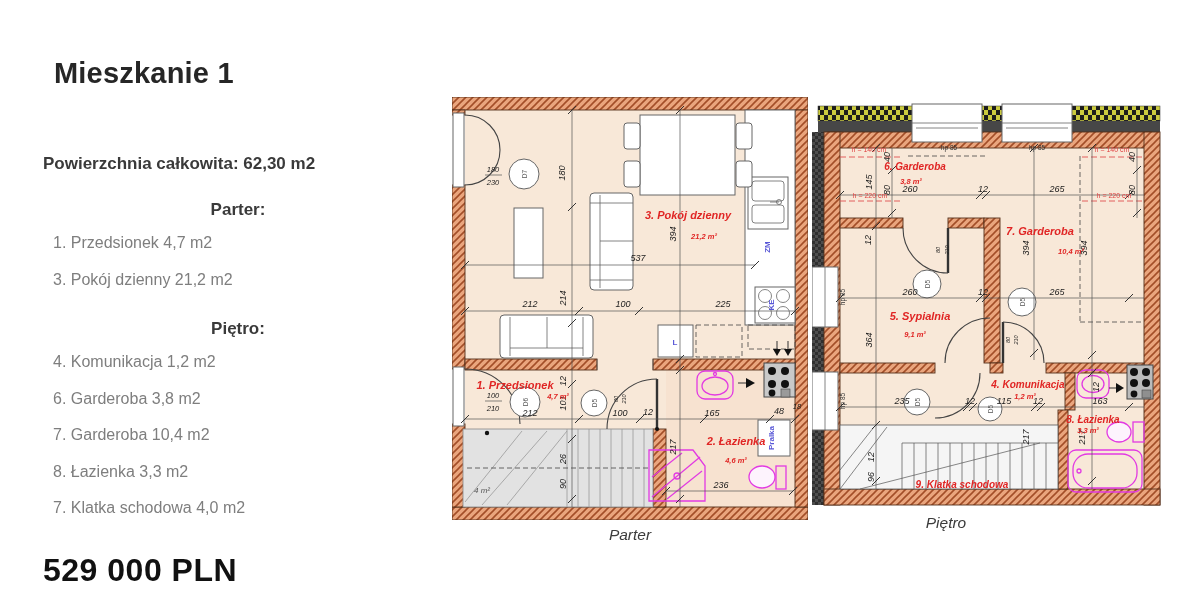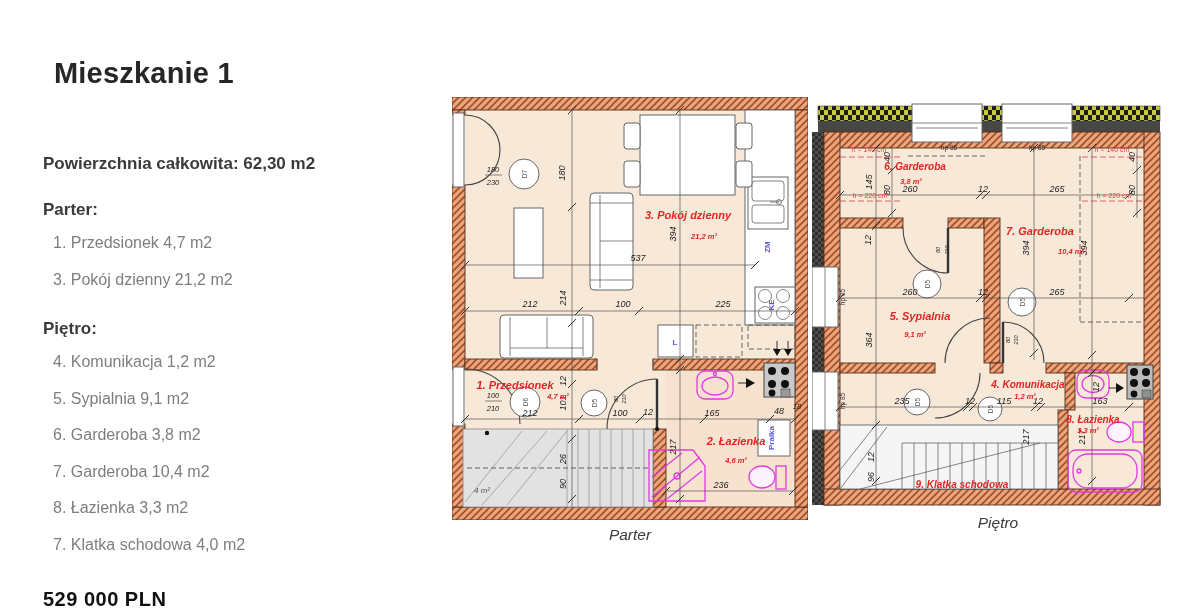--- a/index.html
+++ b/index.html
@@ -3,23 +3,23 @@
 <meta charset="utf-8">
 <style>
   html,body{margin:0;padding:0;background:#fff;}
   body{width:1200px;height:615px;position:relative;overflow:hidden;
        font-family:"Liberation Sans",sans-serif;color:#333;}
 
   
   .sidebar{position:absolute;left:43px;top:46px;width:390px;}
   .sidebar h1{font-size:29px;font-weight:700;color:#262626;margin:11px;letter-spacing:.2px;}
   .total{margin:64px 0 0 0;font-size:17px;font-weight:700;color:#3a3a3a;}
-  .sec-h{margin:26px 0 6px 0;font-size:17px;font-weight:700;color:#3a3a3a;}
+  .sec-h{margin:26px 0 6px 0;font-size:17px;font-weight:700;color:#3a3a3a;text-align:center;}
   .item{margin:10px;font-size:16px;color:#7e7e7e;line-height:26.5px;}
-  .price{margin:30px 0 0 0;font-size:20px;font-weight:800;color:#111;letter-spacing:.5px;}
+  .price{margin:30px 0 0 0;font-size:32px;font-weight:800;color:#111;letter-spacing:.5px;}
 
   
   .plan{position:absolute;}
   .plan svg{display:block;}
   .caption{position:absolute;width:356px;text-align:center;
            font-style:italic;font-size:15.5px;color:#3c3c3c;}
 
   
   text{text-anchor:middle;}
   .t-dim{font:italic 9px "Liberation Sans",sans-serif;fill:#1c1c1c;}
@@ -80,21 +80,20 @@
 
   <div>
     <p class="sec-h">Parter:</p>
     <p class="item">1. Przedsionek 4,7 m2</p>
     <p class="item">3. Pokój dzienny 21,2 m2</p>
   </div>
 
   <div>
     <p class="sec-h">Piętro:</p>
     <p class="item">4. Komunikacja 1,2 m2</p>
-    <p class="item">5. Sypialnia 9,1 m2</p>
     <p class="item">6. Garderoba 3,8 m2</p>
     <p class="item">7. Garderoba 10,4 m2</p>
     <p class="item">8. Łazienka 3,3 m2</p>
     <p class="item">7. Klatka schodowa 4,0 m2</p>
   </div>
 
   <p class="price">529 000 PLN</p>
 </aside>
 
 <figure class="plan" style="left:452px;top:97px;margin:0">
@@ -489,13 +488,13 @@
     <text class="t-room" x="108" y="220">5. Sypialnia</text>
     <text class="t-area" x="103" y="237">9,1 m²</text>
     <text class="t-rooms" x="216" y="288">4. Komunikacja</text>
     <text class="t-area" x="213" y="299">1,2 m²</text>
     <text class="t-rooms" x="281" y="323">8. Łazienka</text>
     <text class="t-area" x="276" y="333">3,3 m²</text>
     <text class="t-rooms" x="150" y="388">9. Klatka schodowa</text>
   </g>
 </svg>
 </figure>
-<div class="caption" style="left:820px;top:514px">Piętro</div>
+<div class="caption" style="left:768px;top:514px">Piętro</div>
 
 </body></html>

